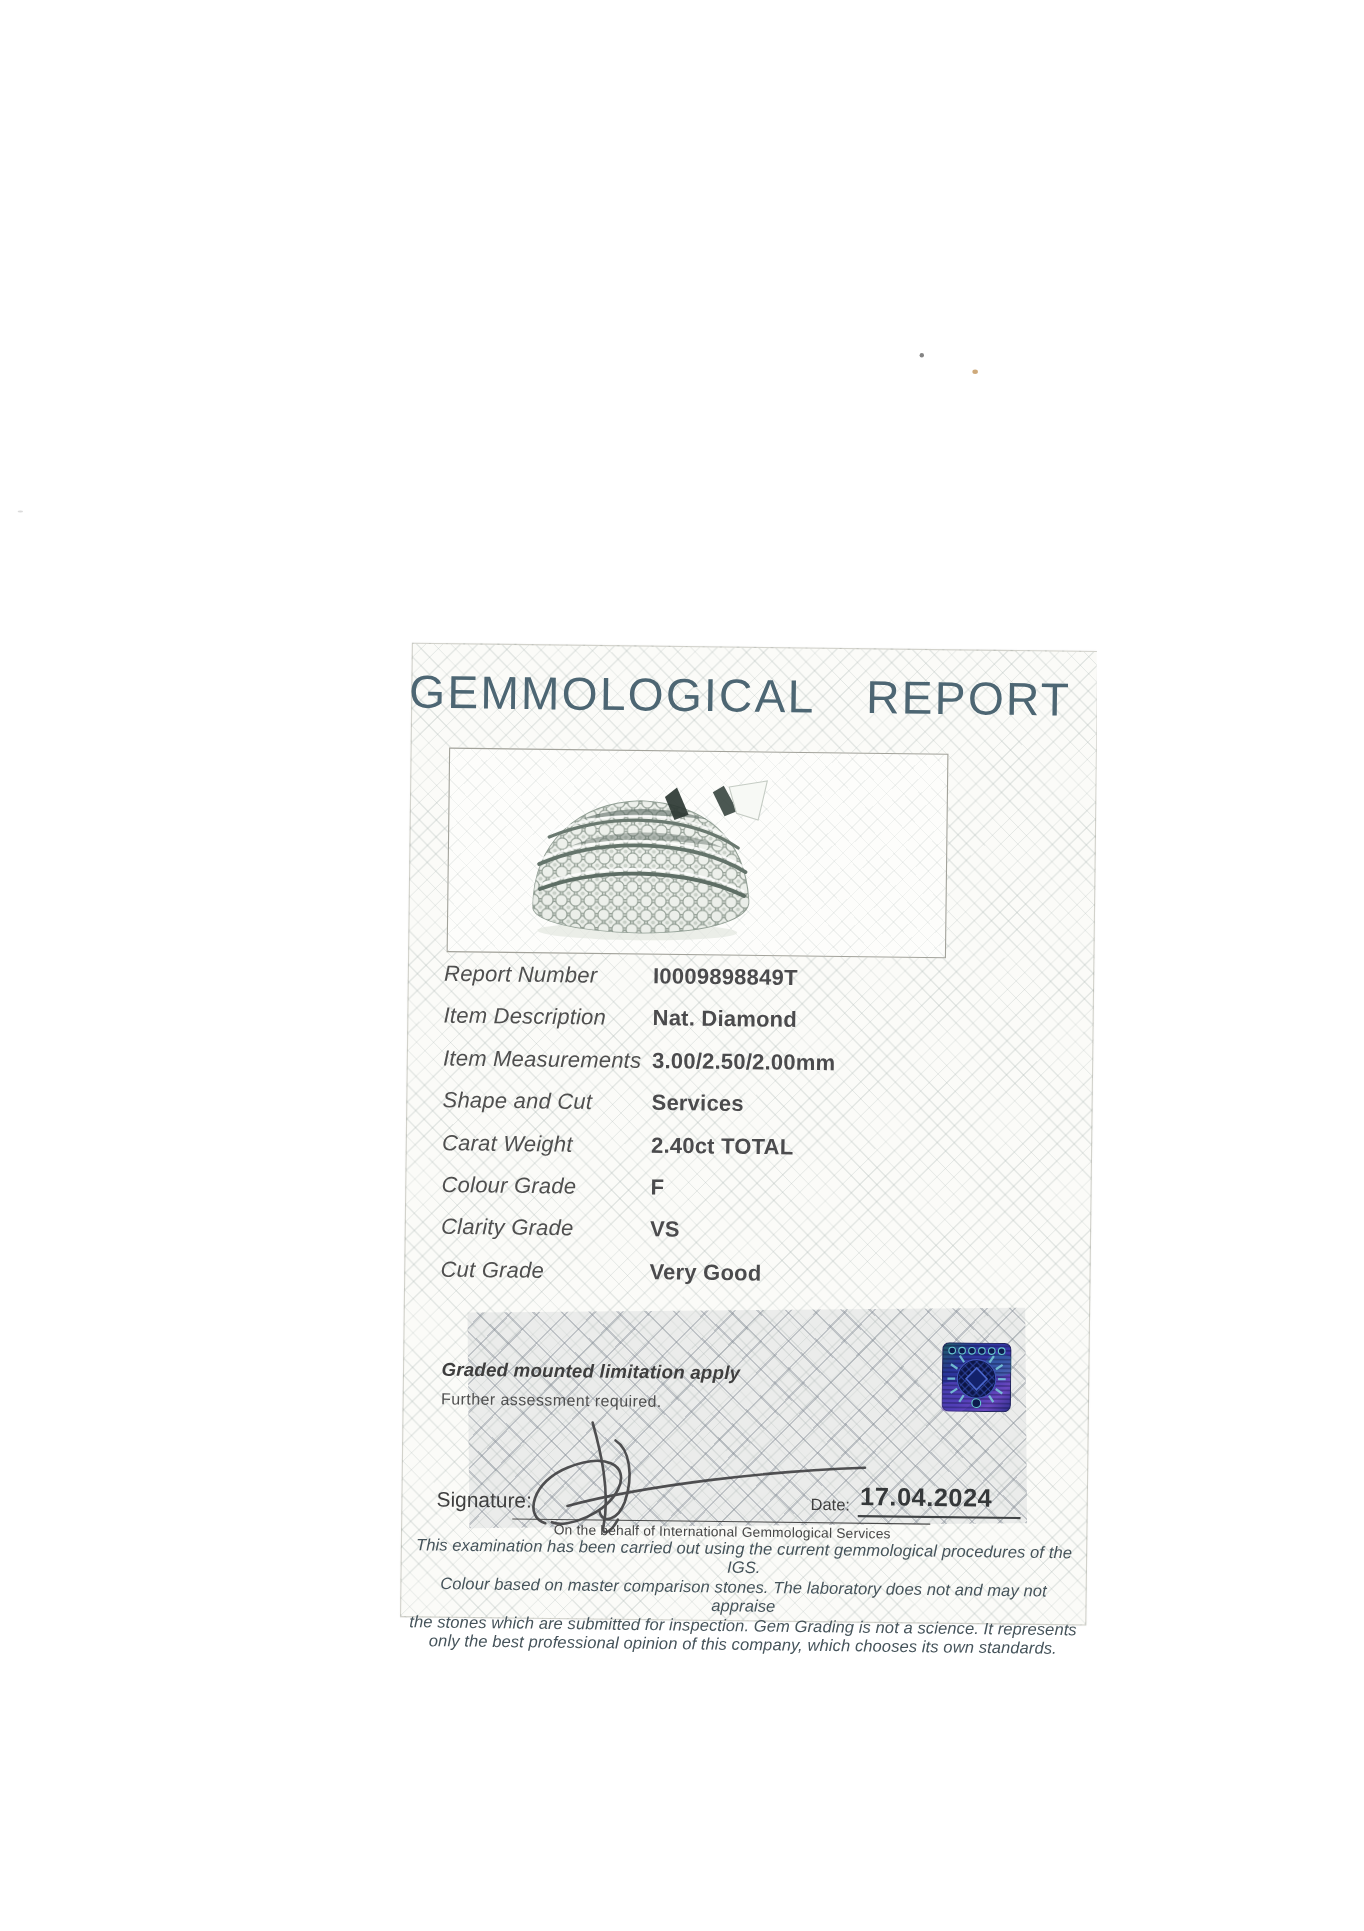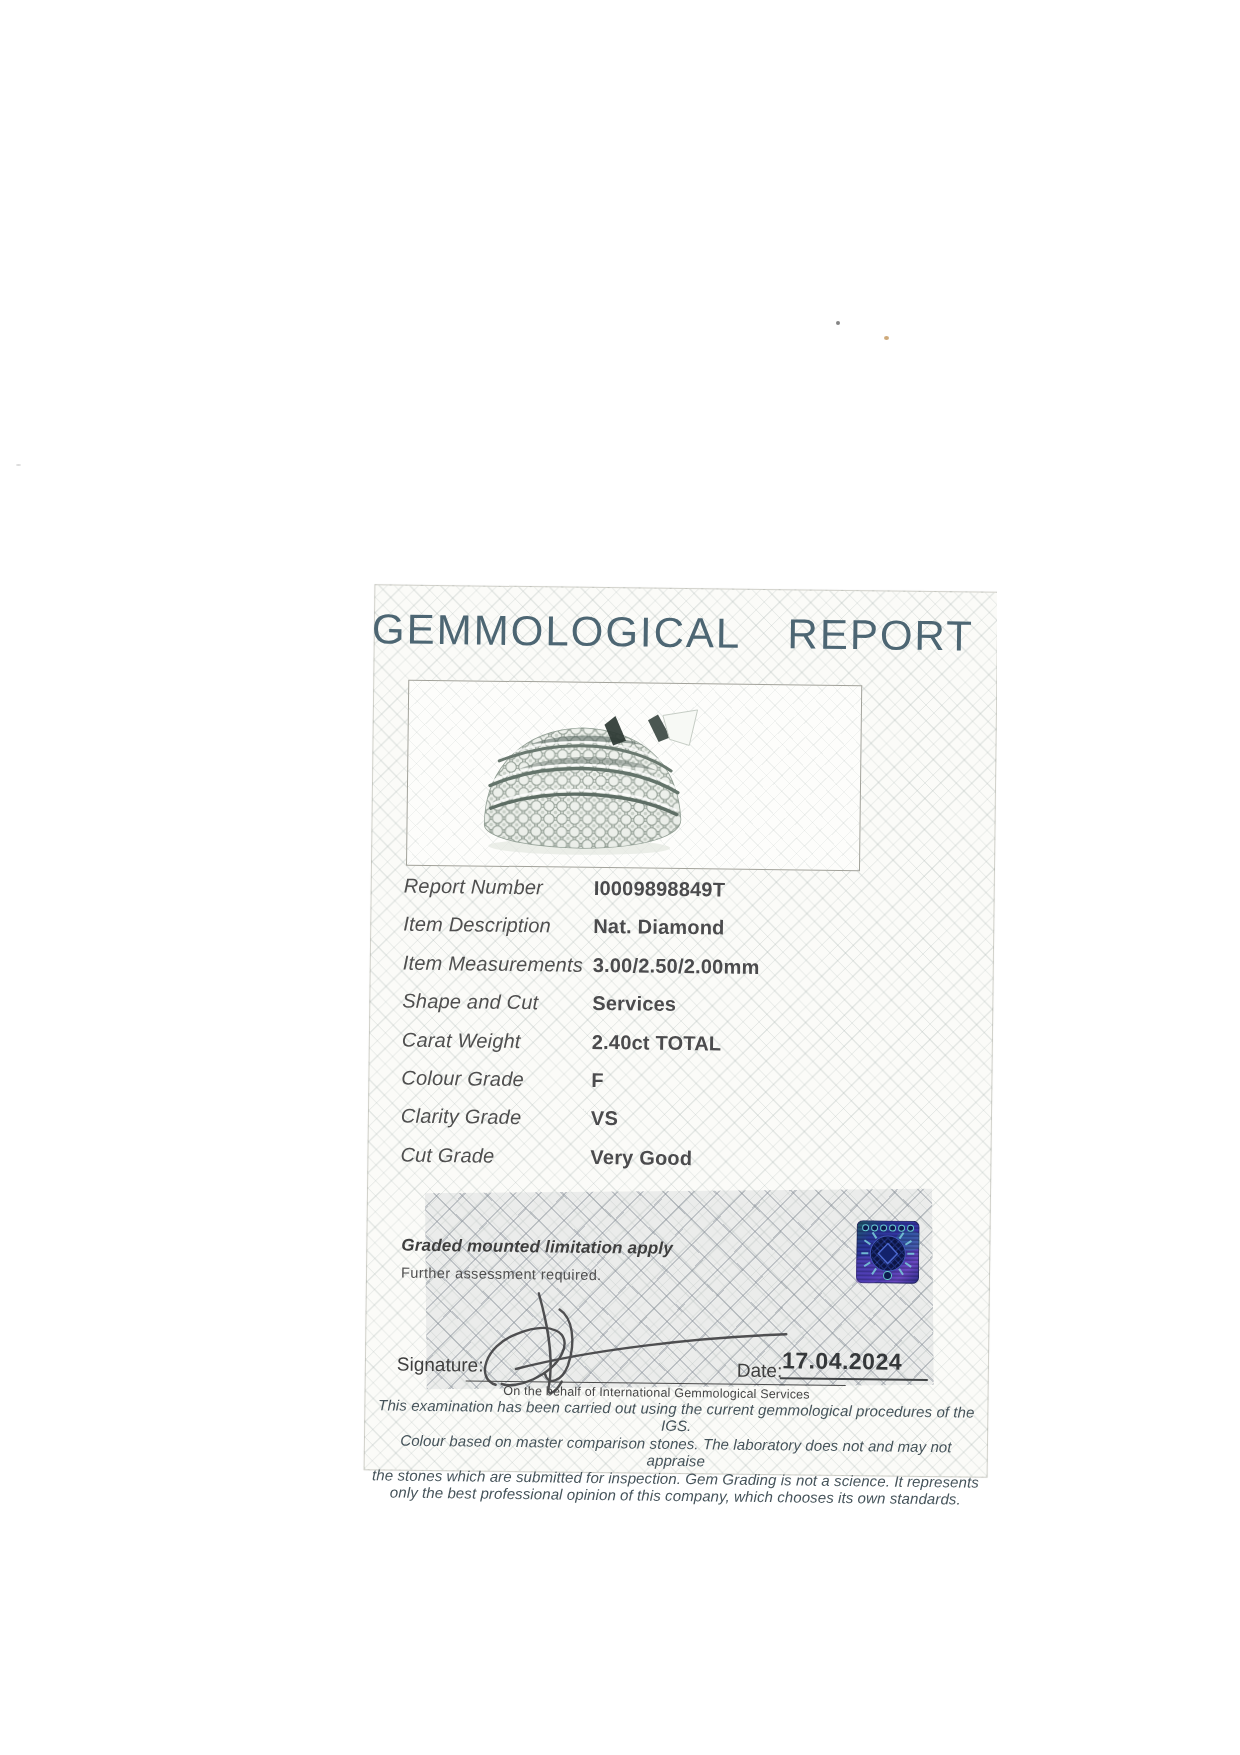--- a/index.html
+++ b/index.html
@@ -52,21 +52,21 @@
   .limit-2{position:absolute;left:34px;top:679px;font-size:14.5px;color:#4f4f4f;letter-spacing:.4px;}
 
   .seal-svg{position:absolute;left:489px;top:629px;}
 
   .sig-stroke-svg{position:absolute;left:92px;top:702px;}
   .sig-label{position:absolute;left:31px;top:768px;font-size:19px;color:#3f3f3f;}
   .sig-line{position:absolute;left:100px;top:794px;width:380px;height:0;border-top:1.8px solid #4a4a4a;}
   .sig-caption{position:absolute;left:102px;top:797px;width:378px;text-align:center;
     font-size:12.5px;color:#464646;letter-spacing:.2px;}
 
-  .date-label{position:absolute;left:371px;top:770px;font-size:19px;color:#3f3f3f;}
+  .date-label{position:absolute;left:371px;top:770px;font-size:15px;color:#3f3f3f;}
   .date-value{position:absolute;left:414px;top:757px;font-size:23px;font-weight:bold;color:#35383a;
     letter-spacing:.5px;padding:0 26px 3px 2px;border-bottom:2.5px solid #3f4244;}
 
   .disclaimer{position:absolute;left:6px;top:811px;width:610px;text-align:center;
     font-style:italic;font-size:15px;line-height:17.4px;color:#45535a;letter-spacing:.1px;}
 </style>
 </head>
 <body>
 
 <div class="page">

